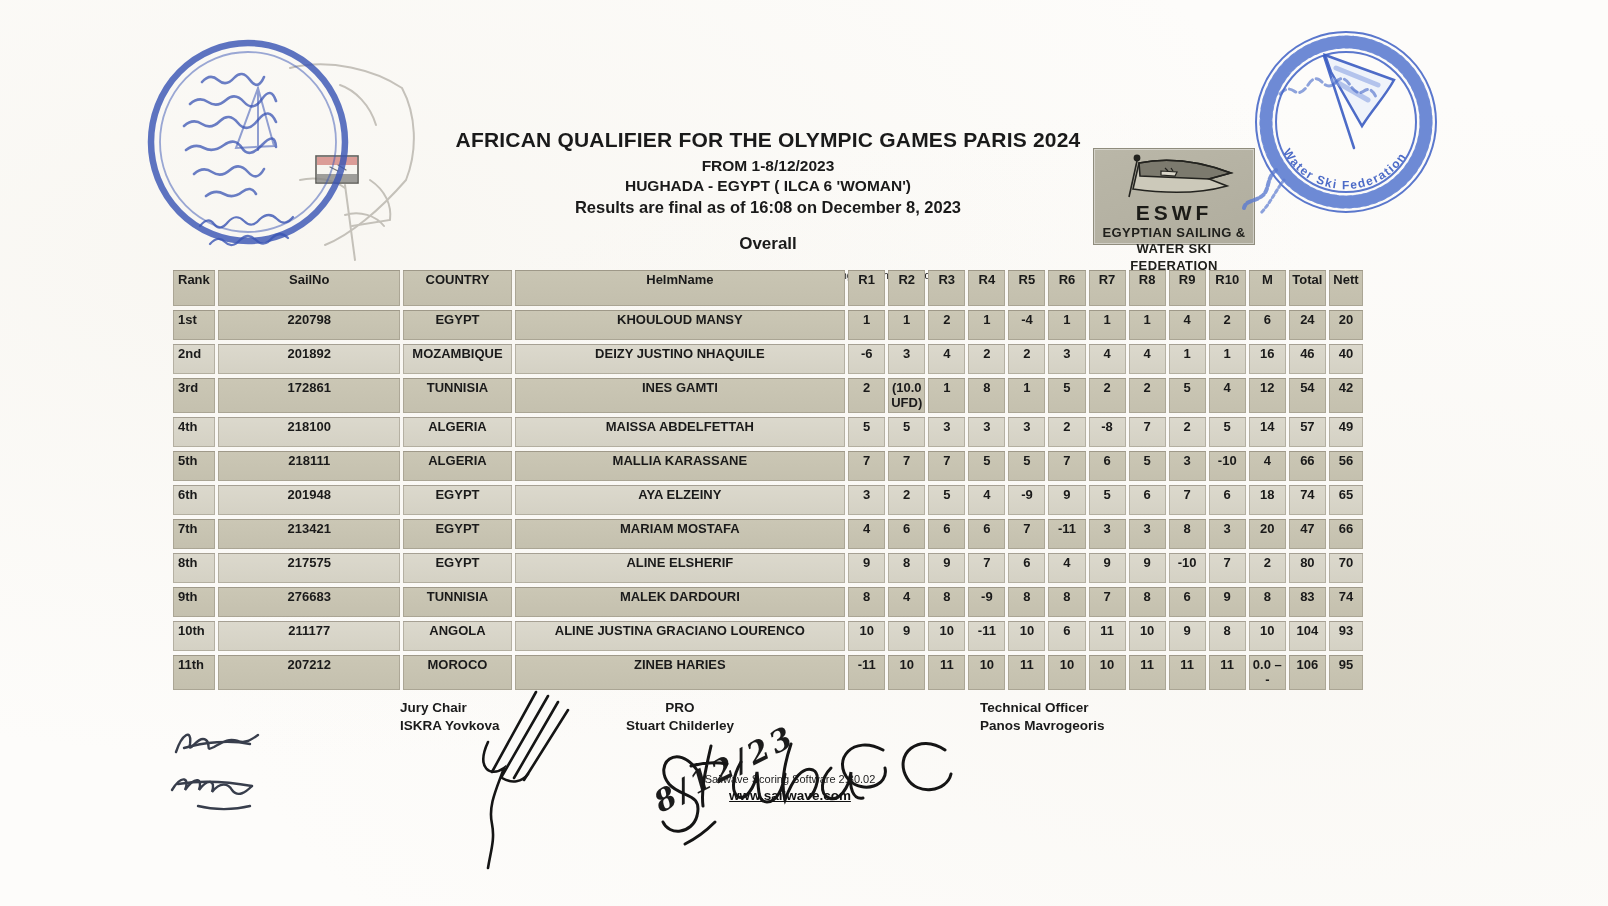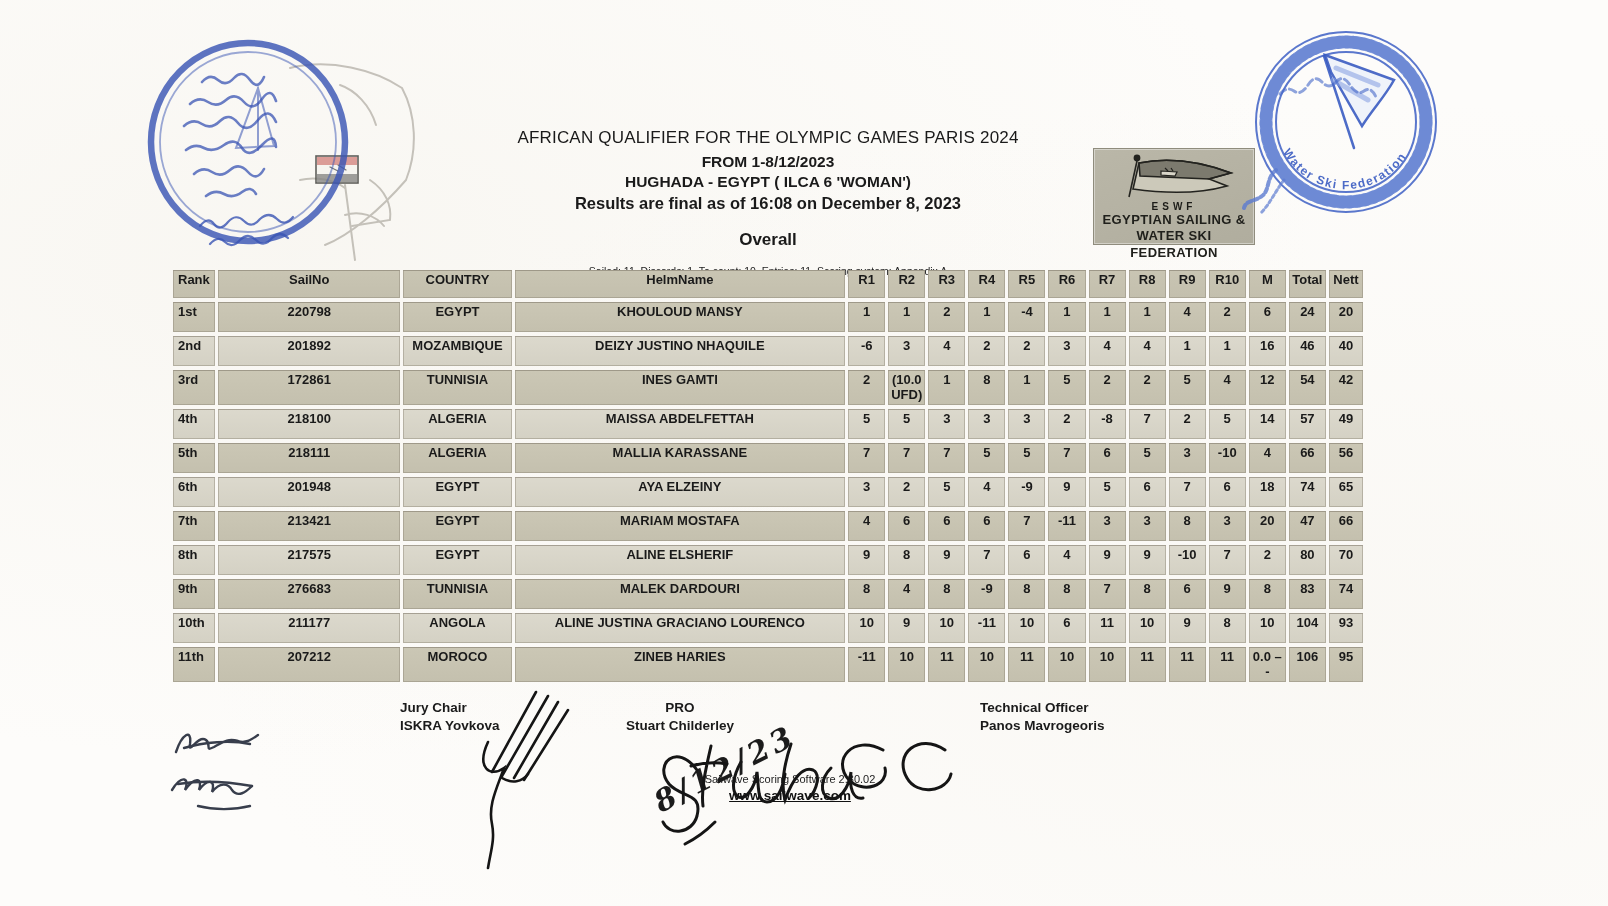--- a/index.html
+++ b/index.html
@@ -8,56 +8,56 @@
   .page {
     position:relative; width:1608px; height:906px; overflow:hidden;
     background:
       radial-gradient(ellipse at 18% 28%, rgba(232,227,212,.22), transparent 55%),
       radial-gradient(ellipse at 82% 70%, rgba(236,231,219,.18), transparent 60%),
       #fdfcfa;
   }
 
   
   .title-block { position:absolute; left:170px; top:128px; width:1196px; text-align:center; }
-  .doc-title   { font-size:17px; font-weight:normal; letter-spacing:.2px;text-align:center; }
+  .doc-title   { font-size:21px; font-weight:bold; letter-spacing:.2px;text-align:center; }
   .doc-sub     { font-size:15.5px; font-weight:bold; margin-top:5px; }
   .doc-sub2    { font-size:15.5px; font-weight:bold; margin-top:2px; }
   .doc-sub3    { font-size:16.5px; font-weight:bold; margin-top:3px; }
   .doc-overall { font-size:17px; font-weight:bold; margin-top:17px; }
   .doc-scoring { font-size:10.5px; font-weight:normal; margin-top:15px; color:#222; }
 
   
   .results-wrap { position:absolute; left:170px; top:266px; width:1196px; }
   table.results {
     width:1196px; table-layout:fixed; border-collapse:separate; border-spacing:3px 4px;
   }
   table.results th, table.results td {
     font-size:13px; font-weight:bold; text-align:center; vertical-align:top;
     padding:3px 1px 2px 1px; white-space:pre-line; line-height:1.15;
     box-shadow: inset 0 0 0 1px rgba(140,134,118,.45), inset 0 1px 0 rgba(90,85,72,.25);
   }
-  table.results th { height:28px; background:linear-gradient(180deg,#c9c5b3,#c3bfad); }
+  table.results th { height:36px; background:linear-gradient(180deg,#c9c5b3,#c3bfad); }
   table.results td { height:30px; }
   tbody tr:nth-child(odd) td  { background:linear-gradient(180deg,#cbc7b5,#c4c0ae); }
   tbody tr:nth-child(even) td { background:linear-gradient(180deg,#dcd9cd,#d4d1c4); }
   .col-rank   { width:42px;  text-align:left !important; padding-left:5px !important; }
   .col-sailno { width:182px; }
   .col-country{ width:108px; }
   .col-helm   { width:330px; }
   .col-race   { width:37px; }
   .col-nett   { width:34px; }
 
   
   .eswf-box {
     position:absolute; left:1093px; top:148px; width:162px; height:97px;
     background:linear-gradient(160deg,#bab7a8,#b0ad9e);
     border:1px solid #8f8c7d; box-shadow:0 0 0 1px rgba(255,255,255,.4) inset;
     text-align:center; padding-top:4px; z-index:2;
   }
-  .eswf-acronym { font-size:10px; font-weight:800; letter-spacing:4px; color:#1c1c18; margin-top:-2px;text-align:center; }
+  .eswf-acronym { font-size:21px; font-weight:800; letter-spacing:4px; color:#1c1c18; margin-top:-2px;text-align:center; }
   .eswf-line { font-size:13px; font-weight:bold; letter-spacing:.4px; color:#20201c; line-height:1.25; }
 
   
   .stamp-left  { position:absolute; left:140px; top:30px; z-index:1; }
   .stamp-right { position:absolute; left:1232px; top:30px; z-index:3; }
 
   
   .foot-label { font-size:13.5px; font-weight:bold; }
   .foot-name  { font-size:13.5px; font-weight:bold; margin-top:3px; }
   .jury-block { position:absolute; left:400px; top:700px; }

